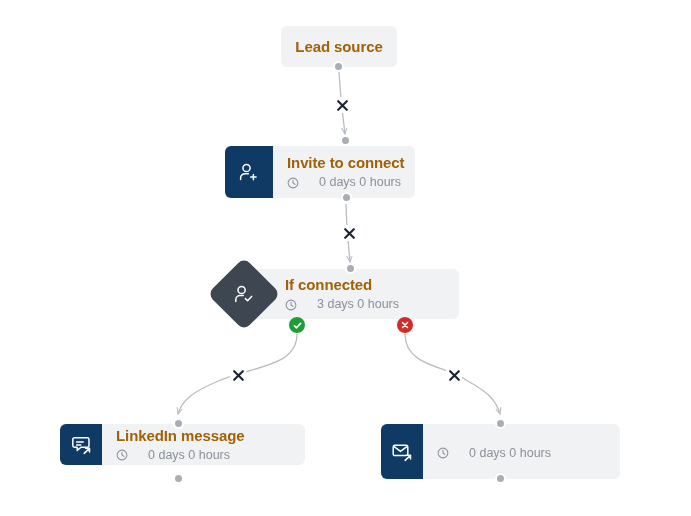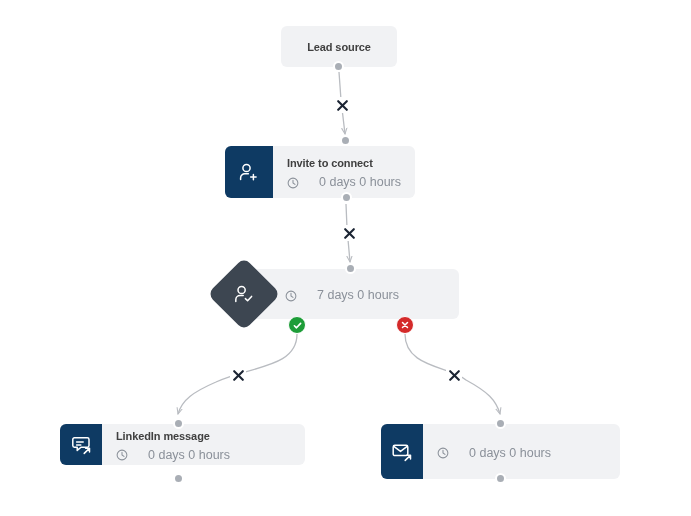--- a/index.html
+++ b/index.html
@@ -33,23 +33,23 @@
     align-items: stretch;
     overflow: visible;
   }
   .node-body {
     display: flex;
     flex-direction: column;
     justify-content: center;
     padding-left: 14px;
   }
   .node-title {
-    font-size: 11px;
+    font-size: 15px;
     font-weight: bold;
-    color: #404040;
+    color: #a16207;
     letter-spacing: -0.1px;
     line-height: 18px;
   }
   .node-sub {
     display: flex;
     align-items: center;
     gap: 20px;
     font-size: 12.5px;
     color: #8a9099;
     margin-top: 3px;
@@ -189,26 +189,27 @@
   <div class="handle" style="left:341px; top:192px;"></div>
 
   <div class="edge-x" style="left:341px; top:225px;">
     <svg width="11" height="11" viewBox="0 0 11 11">
       <path d="M1.2 1.2 L9.8 9.8 M9.8 1.2 L1.2 9.8" stroke="#1b2433" stroke-width="2.1" stroke-linecap="round"></path>
     </svg>
   </div>
 
   <div class="node" style="left:243px; top:269px; width:216px; height:50px; border-radius:6px;">
     <div class="node-body" style="padding-left:42px;">
-      <div class="node-sub">
-        <svg width="12" height="12" viewBox="0 0 14 14" fill="none" stroke="#8a9099" stroke-width="1.2">
-          <circle cx="7" cy="7" r="5.7"></circle>
-          <path d="M7 3.8 V7 L9.3 8.6" stroke-linecap="round"></path>
-        </svg>
-        <span>7 days 0 hours</span>
+      <div class="node-title">If connected</div>
+      <div class="node-sub">
+        <svg width="12" height="12" viewBox="0 0 14 14" fill="none" stroke="#8a9099" stroke-width="1.2">
+          <circle cx="7" cy="7" r="5.7"></circle>
+          <path d="M7 3.8 V7 L9.3 8.6" stroke-linecap="round"></path>
+        </svg>
+        <span>3 days 0 hours</span>
       </div>
     </div>
   </div>
 
   <div class="diamond" style="left:218px; top:268px;">
     <span>
       <svg width="24" height="24" viewBox="0 0 24 24" fill="none" stroke="#ffffff" stroke-width="1.5" stroke-linecap="round" stroke-linejoin="round">
         <circle cx="9.6" cy="8" r="3.6"></circle>
         <path d="M3.8 19.4 v-1.6 a4.2 4.2 0 0 1 4.2 -4.2 h3.2"></path>
         <path d="M13.4 16.6 L15.6 18.8 L19.6 14.4"></path>

